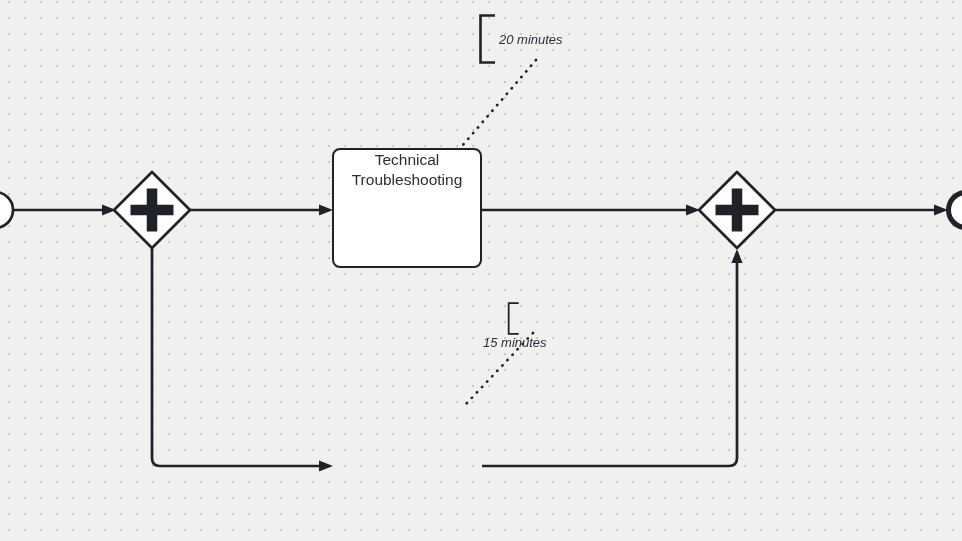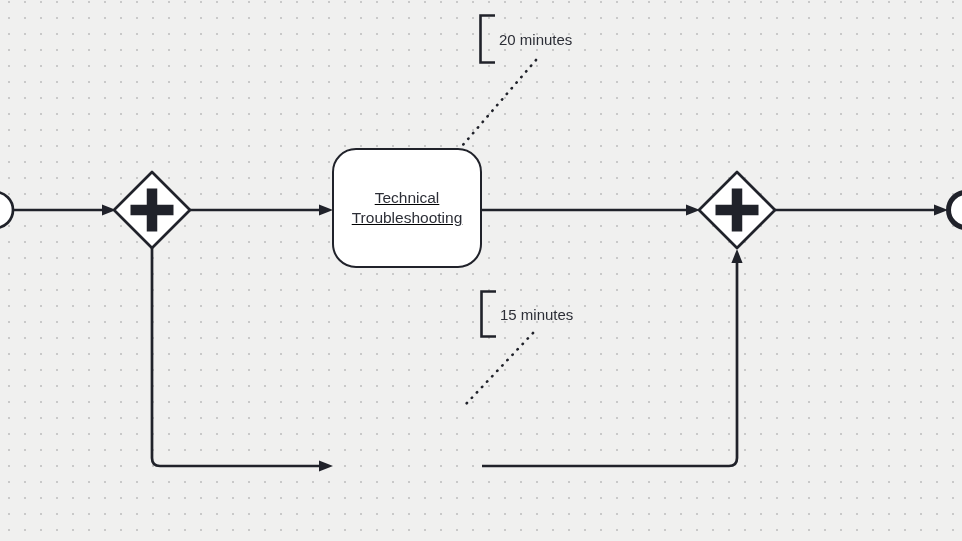--- a/index.html
+++ b/index.html
@@ -65,53 +65,53 @@
     stroke-dasharray: 0.4 7;
     fill: none;
   }
   .task {
     position: absolute;
     width: 150px;
     height: 120px;
     box-sizing: border-box;
     background: var(--fill);
     border: 2.5px solid var(--stroke);
-    border-radius: 24px;
+    border-radius: 8px;
     display: flex;
-    align-items: center;
+    align-items: flex-start;
     justify-content: center;
     text-align: center;
-    text-decoration: underline;
   }
   .task-label {
     font-size: 15.5px;
     line-height: 20px;
     color: var(--text);
     white-space: pre-line;
   }
   .task-technical { left: 332px; top: 148px; }
   .task-account   { left: 332px; top: 406px; }
   .annotation {
     position: absolute;
     display: flex;
     align-items: center;
   }
   .annotation-20 { left: 479px; top: 14px; height: 50px; }
-  .annotation-15 { left: 480px; top: 290px; height: 48px; }
+  .annotation-15 { left: 480px; top: 302px; height: 48px; flex-direction: column; }
   .bracket-svg { display: block; }
   .bracket-path {
     stroke: var(--stroke);
     stroke-width: 2.6;
     fill: none;
   }
   .annotation-text {
-    font-size: 15px;
+    font-size: 13px;
     color: var(--text);
     margin-left: 3px;
     white-space: nowrap;
+    font-style: italic;
   }
 </style>
 </head>
 <body>
 
 <div class="canvas">
 
   <svg class="layer" viewBox="0 0 962 541">
 
     <g>

